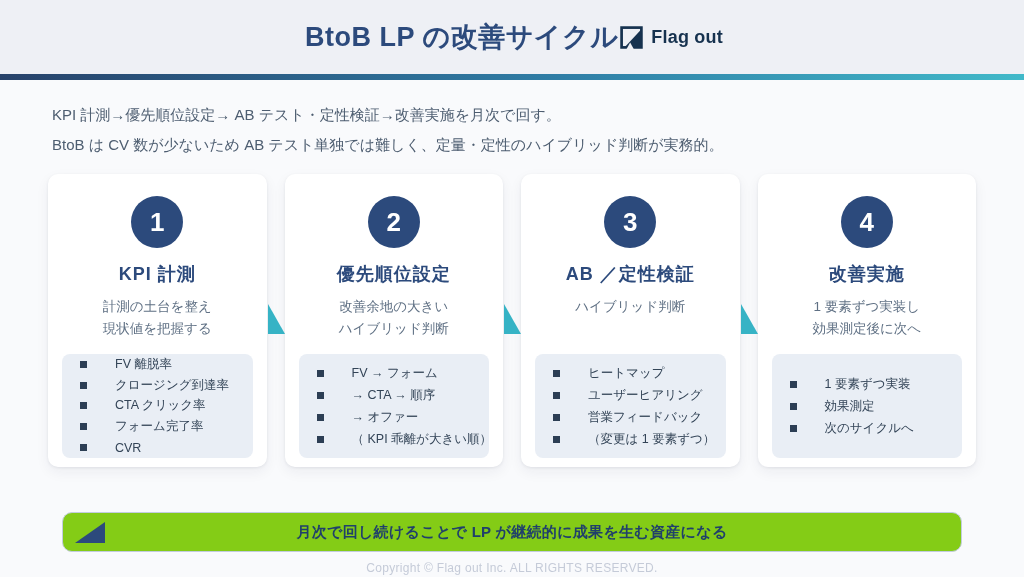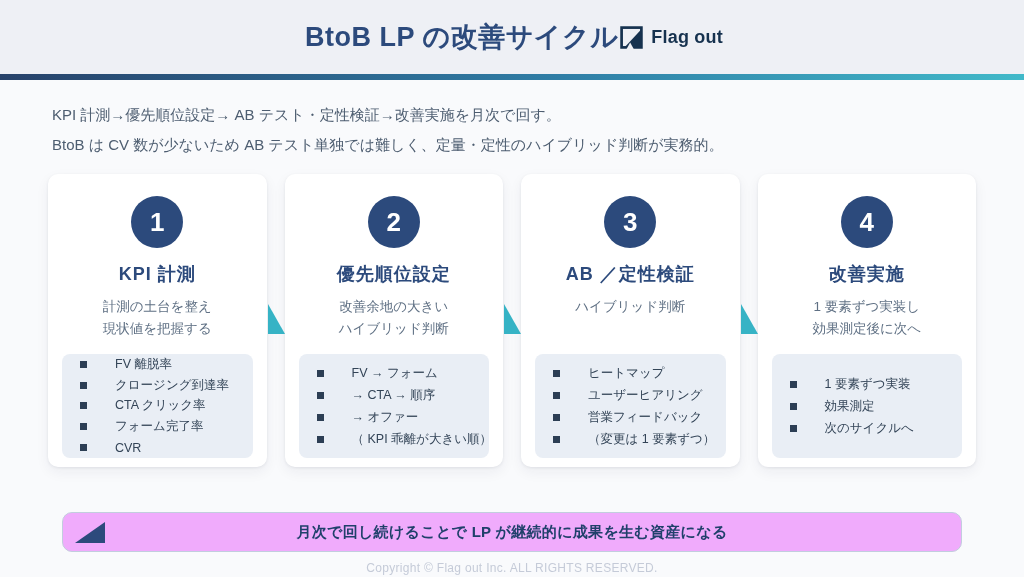--- a/index.html
+++ b/index.html
@@ -72,21 +72,21 @@
     position: absolute; width: 17px; height: 30px; top: 130px;
     background: #36b3c5;
     clip-path: polygon(0 0, 0 100%, 100% 100%);
   }
   .gt1 { left: 220px; } .gt2 { left: 456px; } .gt3 { left: 693px; }
   
   .banner {
     position: relative;
     margin: 45px 62px 0;
     height: 40px;
-    background: #f0abfc;
+    background: #84cc16;
     border: 1px solid #c2cdde;
     border-radius: 10px;
     display: flex; align-items: center; justify-content: center;
   }
   .banner-triangle {
     position: absolute; left: 12px; top: 9px;
     width: 30px; height: 21px;
     background: #2c4a7c;
     clip-path: polygon(100% 0, 0 100%, 100% 100%);
   }

